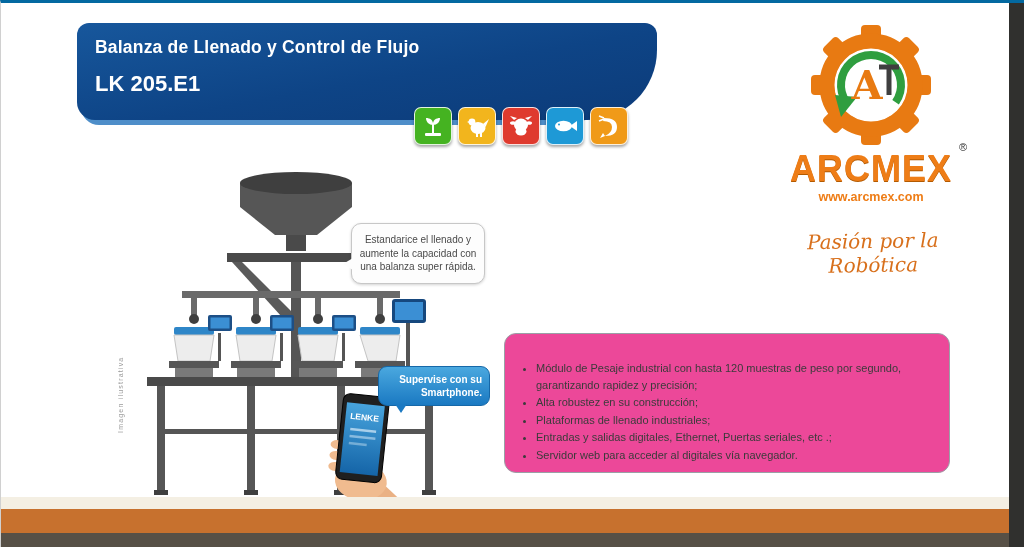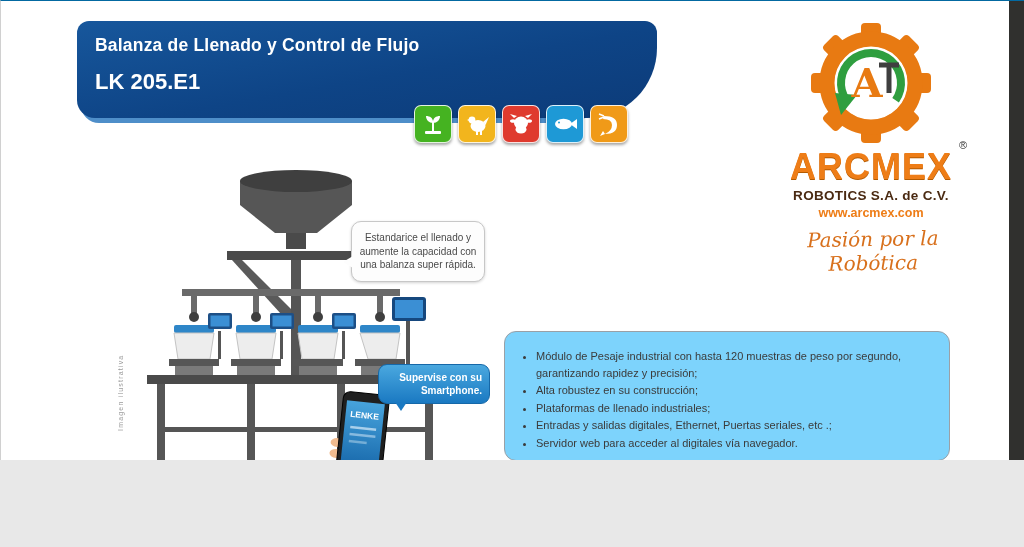--- a/index.html
+++ b/index.html
@@ -1,18 +1,18 @@
 <!DOCTYPE html>
 <html><head>
 <meta charset="utf-8">
 <style>
   html,body{margin:0;padding:0;background:#e8e8e8;font-family:"Liberation Sans",sans-serif;}
   .page{
-    position:relative;width:1024px;height:460px;background:#ffffff;overflow:hidden;
-    border-top:1px solid #0369a1;border-left:1px solid #d0d0d0;box-sizing:border-box;
+    position:relative;width:1024px;height:547px;background:#ffffff;overflow:hidden;
+    border-top:3px solid #0369a1;border-left:1px solid #d0d0d0;box-sizing:border-box;
   }
   
   .banner-under{position:absolute;left:80px;top:34px;width:548px;height:88px;
     background:#4e8ec9;border-radius:12px 12px 70px 18px;}
   .banner{position:absolute;left:76px;top:20px;width:580px;height:97px;
     background:linear-gradient(170deg,#17579c 0%,#0e4486 55%,#0c3b79 100%);
     border-radius:12px 12px 70px 18px;color:#fff;}
   .banner-title{position:absolute;left:18px;top:14px;font-size:17.5px;font-weight:700;letter-spacing:.2px;}
   .banner-model{position:absolute;left:18px;top:48px;font-size:22px;font-weight:800;text-align:right;}
   
@@ -39,22 +39,22 @@
   .logo{position:absolute;left:772px;top:20px;width:196px;text-align:center;}
   .logo .reg{position:absolute;right:2px;top:118px;font-size:11px;color:#333;}
   .logo-brand{font-size:36px;font-weight:800;color:#ee7d17;letter-spacing:1px;line-height:1;
     text-shadow:0 1px 0 #b35a00;margin-top:-6px;}
   .logo-sub{font-size:13.5px;font-weight:800;color:#4a2a12;margin-top:3px;letter-spacing:.3px;}
   .logo-web{font-size:12.5px;font-weight:800;color:#ee7d17;margin-top:3px;}
   .tagline{position:absolute;left:766px;top:226px;width:212px;text-align:center;
     font-family:"DejaVu Serif",serif;font-style:italic;font-size:20px;color:#d8701c;
     transform:rotate(-1deg);}
   
-  .features{position:absolute;left:503px;top:330px;width:446px;min-height:98px;background:#7dd3fc;
-    border:1px solid #9aa0a6;border-radius:12px;padding:15px 16px 8px 16px;box-sizing:border-box;}
+  .features{position:absolute;left:503px;top:330px;width:446px;min-height:98px;background:#ec4899;
+    border:1px solid #9aa0a6;border-radius:12px;padding:25px 16px 8px 16px;box-sizing:border-box;}
   .features ul{margin:0;padding-left:15px;}
   .features li{font-size:11px;line-height:1.5;color:#3b3b3b;margin:1px 0;}
   
   .strip-cream{position:absolute;left:0;top:494px;width:1010px;height:12px;background:#f4efe3;}
   .strip-orange{position:absolute;left:0;top:506px;width:1010px;height:24px;background:#c7712e;}
   .strip-brown{position:absolute;left:0;top:530px;width:1010px;height:17px;background:#575046;}
   .right-edge{position:absolute;left:1008px;top:0;width:16px;height:547px;background:#30302e;}
 </style>
 </head>
 <body>
@@ -232,21 +232,20 @@
       </g>
       <circle cx="88" cy="62" r="44" fill="none" stroke="#e87a12" stroke-width="15"></circle>
       <circle cx="88" cy="62" r="36" fill="#ffffff"></circle>
       <path d="M112.6,79.2 A30,30 0 1 0 63.4,79.2" fill="none" stroke="#2f9e3f" stroke-width="8"></path>
       <polygon points="52,72 74,74 58,94" fill="#2f9e3f"></polygon>
       <text x="84" y="76" text-anchor="middle" font-size="40" font-weight="bold" fill="#e87a12" font-family="DejaVu Serif, serif">A</text>
       <path d="M96,44 h20 m-10,0 v28" stroke="#3f3f3f" stroke-width="5" fill="none"></path>
     </svg>
     <span class="reg">®</span>
     <div class="logo-brand">ARCMEX</div>
-    <div class="logo-sub">ROBOTICS S.A. de C.V.</div>
     <div class="logo-web">www.arcmex.com</div>
   </div>
   <div class="tagline">Pasión por la Robótica</div>
 
   <div class="features">
     <ul>
       <li>Módulo de Pesaje industrial con hasta 120 muestras de peso por segundo, garantizando rapidez y precisión;</li>
       <li>Alta robustez en su construcción;</li>
       <li>Plataformas de llenado industriales;</li>
       <li>Entradas y salidas digitales, Ethernet, Puertas seriales, etc .;</li>

